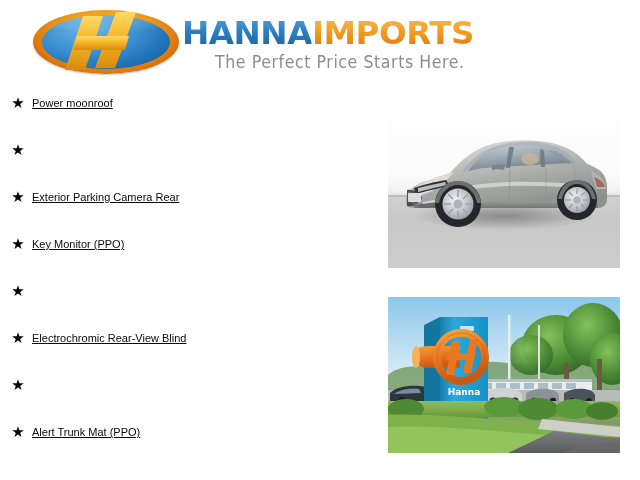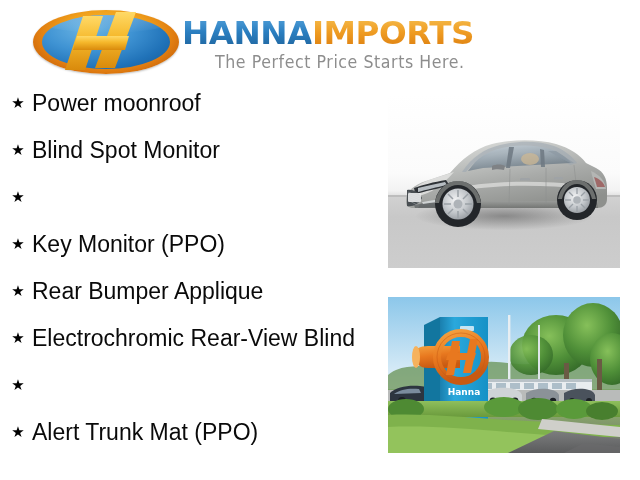--- a/index.html
+++ b/index.html
@@ -124,24 +124,25 @@
     flex: 0 0 auto;
     width: 20px;
     font-size: 15px;
     line-height: 22px;
     color: #000000;
     text-align: center;
     font-family: "DejaVu Sans", sans-serif;
   }
   .feature-label {
     flex: 1 1 auto;
-    font-size: 23px;
+    font-size: 11px;
     line-height: 22px;
     color: #0a0a0a;
     padding-left: 4px;
+    text-decoration: underline;
   }
 
   
   .photo {
     position: absolute;
     overflow: hidden;
   }
   .photo-car {
     left: 388px;
     top: 93px;
@@ -208,32 +209,31 @@
   <div class="tagline">The Perfect Price Starts Here.</div>
 </div>
 
 <ul class="feature-list">
   <li class="feature-item">
     <span class="bullet-star">★</span>
     <span class="feature-label">Power moonroof</span>
   </li>
   <li class="feature-item">
     <span class="bullet-star">★</span>
-    <span class="feature-label">Blind Spot Monitor</span>
-  </li>
-  <li class="feature-item">
-    <span class="bullet-star">★</span>
+  </li>
+  <li class="feature-item">
+    <span class="bullet-star">★</span>
+    <span class="feature-label">Exterior Parking Camera Rear</span>
   </li>
   <li class="feature-item">
     <span class="bullet-star">★</span>
     <span class="feature-label">Key Monitor (PPO)</span>
   </li>
   <li class="feature-item">
     <span class="bullet-star">★</span>
-    <span class="feature-label">Rear Bumper Applique</span>
   </li>
   <li class="feature-item">
     <span class="bullet-star">★</span>
     <span class="feature-label">Electrochromic Rear-View Blind</span>
   </li>
   <li class="feature-item">
     <span class="bullet-star">★</span>
   </li>
   <li class="feature-item">
     <span class="bullet-star">★</span>

